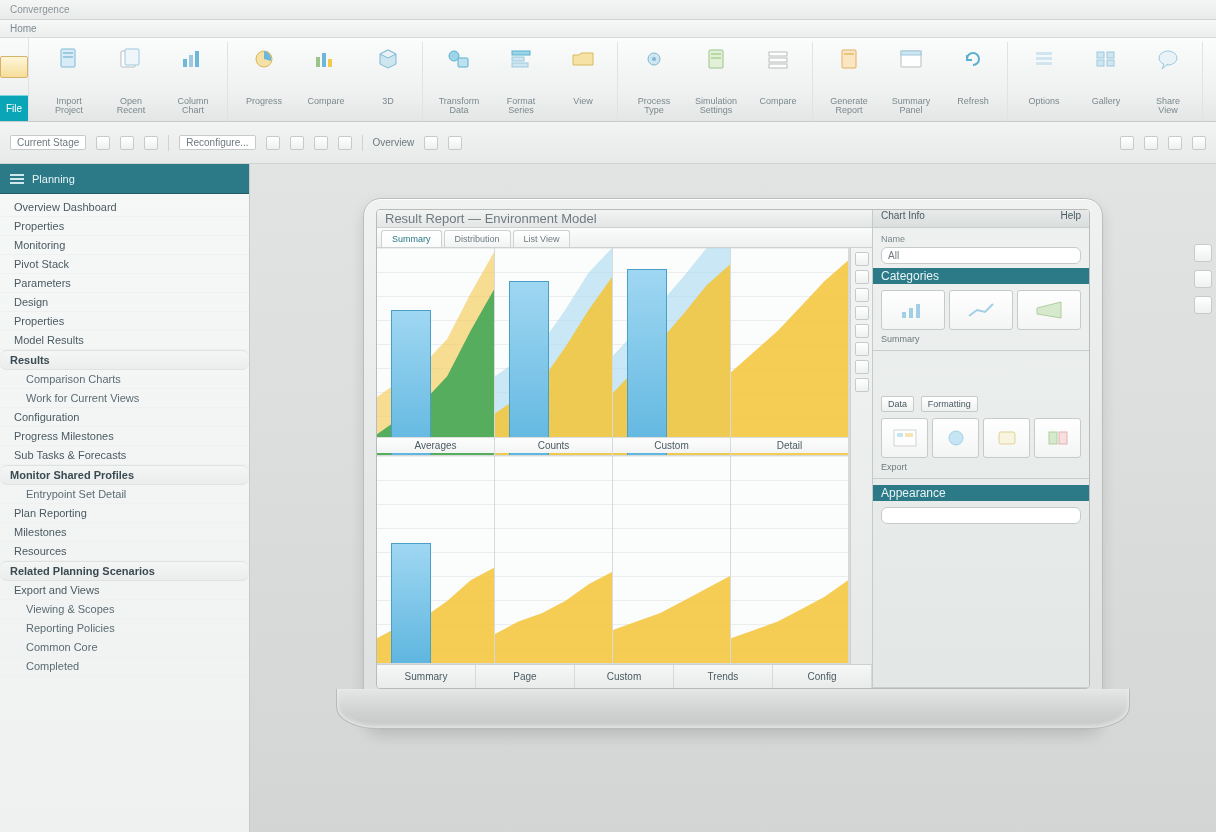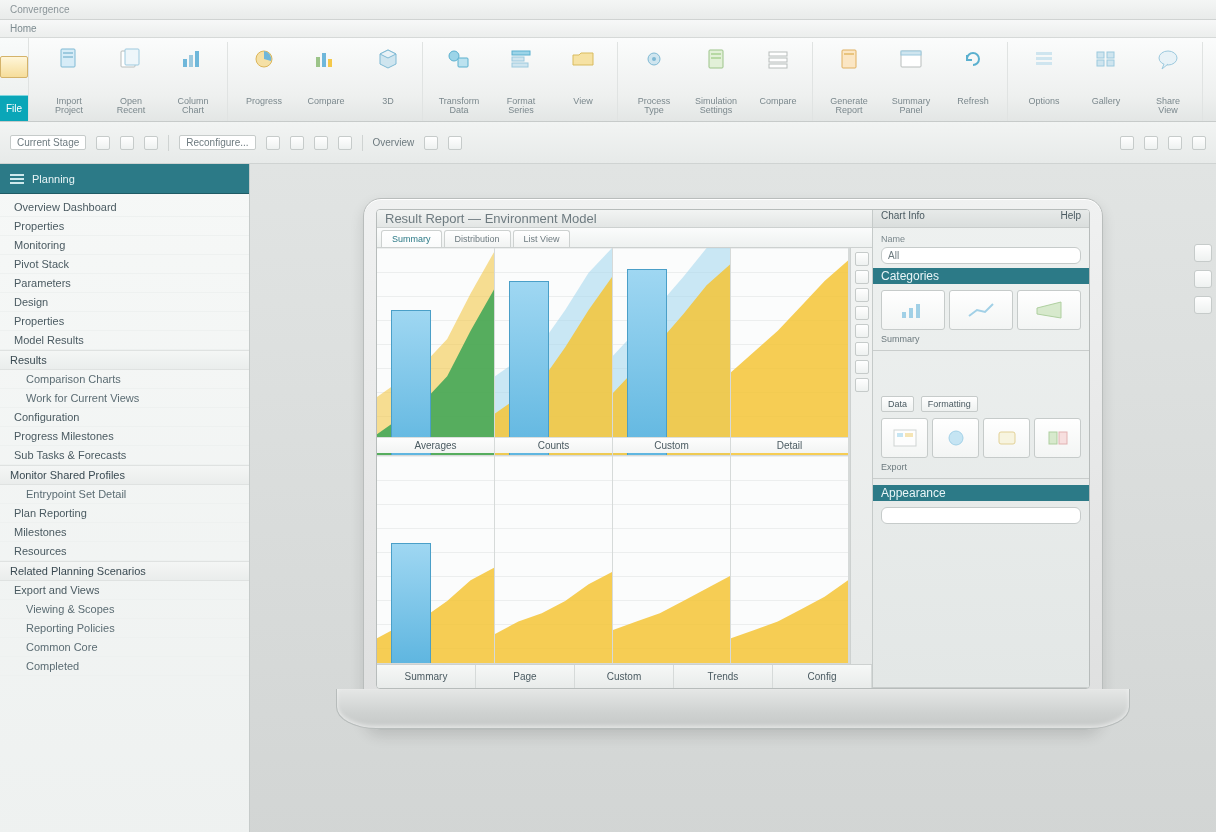--- a/index.html
+++ b/index.html
@@ -162,25 +162,26 @@
   }
   .side-item {
     padding: 3px 12px 3px 14px;
     color: #4a5a61;
     font-size: 11px;
     border-bottom: 1px solid #eef1f0;
     cursor: pointer;
     white-space: nowrap; overflow: hidden; text-overflow: ellipsis;
   }
   .side-item.group {
-    font-weight: 400; color: #3a4a52;
+    font-weight: 700; color: #3a4a52;
     background: linear-gradient(#f4f6f5,#eaedec);
     border-top: 1px solid #dfe2e1;
     border-bottom: 1px solid #dfe2e1;
     padding-left: 10px;
+    border-radius: 7px;
   }
   .side-item.indent { padding-left: 26px; color: #5b6c73; }
 
   
   .canvas {
     flex: 1;
     position: relative;
     display: flex;
     align-items: flex-start;
     justify-content: center;

